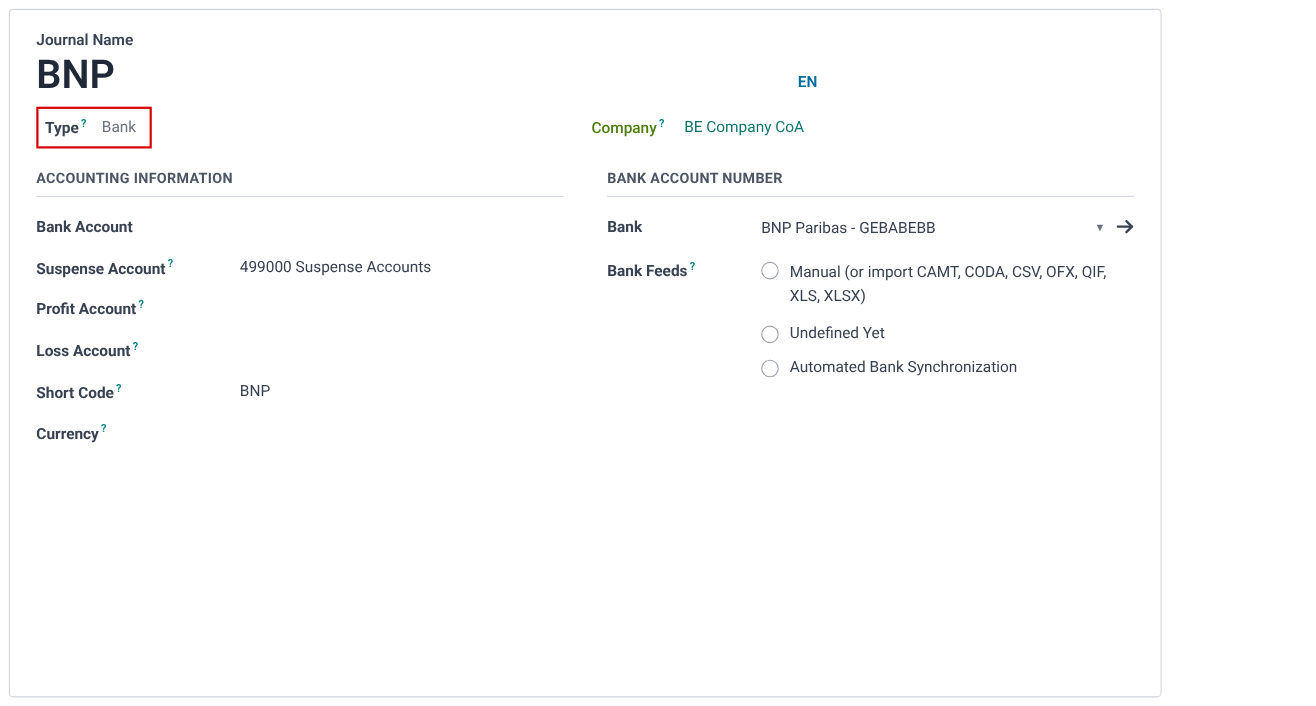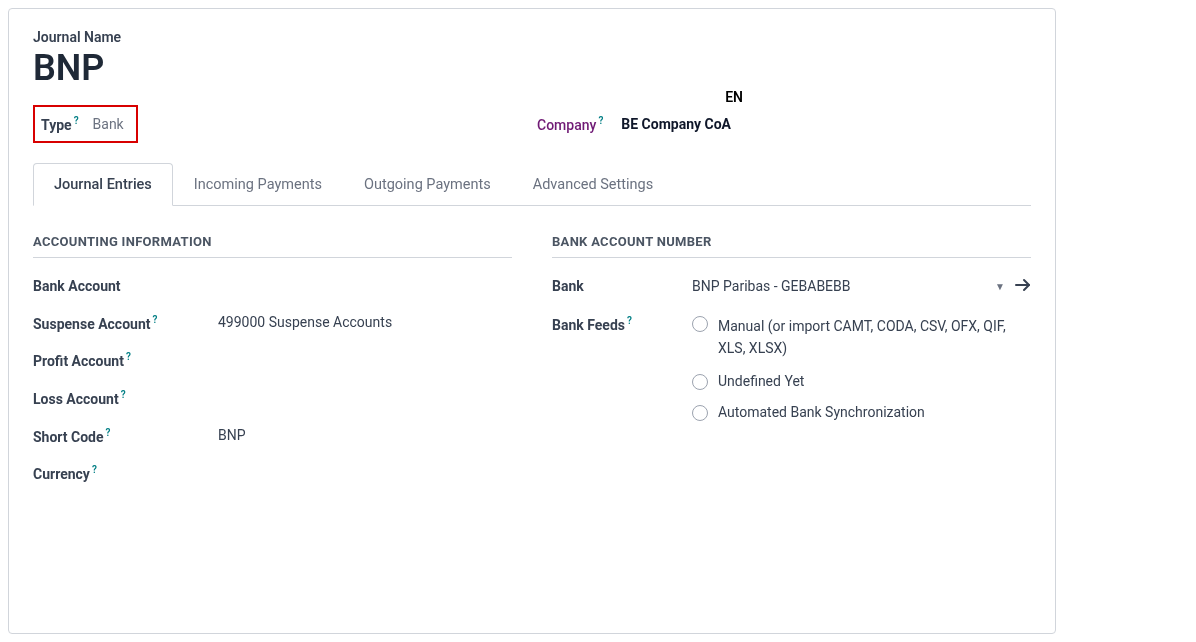--- a/index.html
+++ b/index.html
@@ -28,24 +28,24 @@
     font-size: 14px;
   }
   .journal-name-value {
     font-size: 36px;
     font-weight: 600;
     color: #1f2937;
     margin-top: 2px;
     margin-bottom: 8px;
   }
   .en-link {
-    color: #000000;
+    color: #0369a1;
     font-weight: 600;
     font-size: 14px;
-    margin-top: 60px;
+    margin-top: 38px;
     margin-right: 288px;
   }
   .row-2 {
     display: flex;
     align-items: center;
     margin-bottom: 20px;
   }
   .type-block {
     display: inline-flex;
     align-items: center;
@@ -69,26 +69,26 @@
     font-weight: 600;
   }
   .company-block {
     margin-left: auto;
     display: flex;
     align-items: center;
     gap: 18px;
     margin-right: 300px;
   }
   .company-label {
-    color: #701a75;
+    color: #4d7c0f;
     font-weight: 500;
   }
   .company-value {
-    color: #0f172a;
-    font-weight: 700;
+    color: #0f766e;
+    font-weight: 400;
   }
   .tabs {
     display: flex;
     border-bottom: 1px solid #d1d5db;
     margin-bottom: 28px;
   }
   .tab {
     padding: 12px 20px;
     color: #6b7280;
     cursor: pointer;
@@ -230,26 +230,20 @@
       <span class="type-value">Bank</span>
     </div>
     <div class="company-block">
       <span>
         <span class="company-label">Company</span><span class="help">?</span>
       </span>
       <span class="company-value">BE Company CoA</span>
     </div>
   </div>
 
-  <div class="tabs">
-    <div class="tab active">Journal Entries</div>
-    <div class="tab">Incoming Payments</div>
-    <div class="tab">Outgoing Payments</div>
-    <div class="tab">Advanced Settings</div>
-  </div>
 
   <div class="columns">
 
     <div class="col">
       <div class="section-title">ACCOUNTING INFORMATION</div>
 
       <div class="form-row">
         <div class="label">Bank Account</div>
         <div class="value"></div>
       </div>

